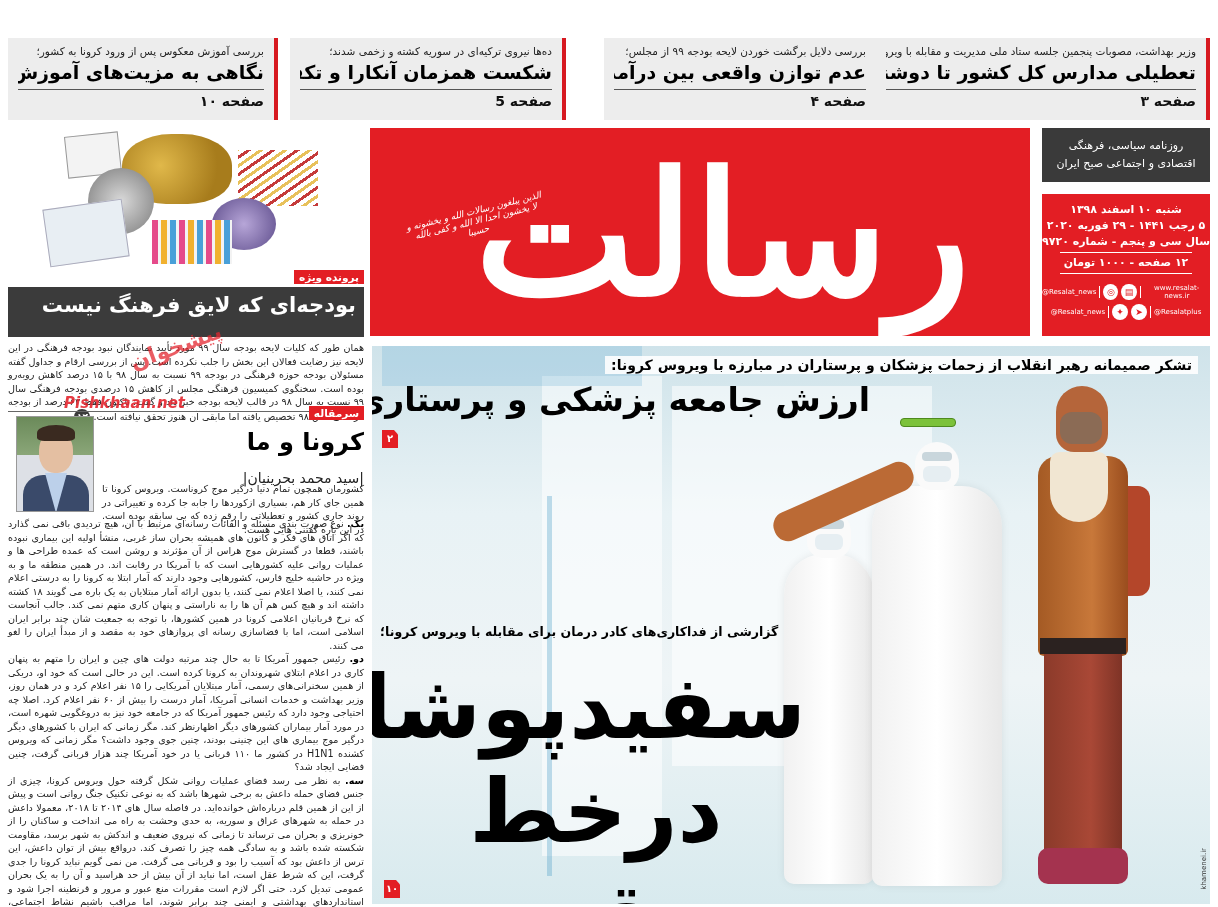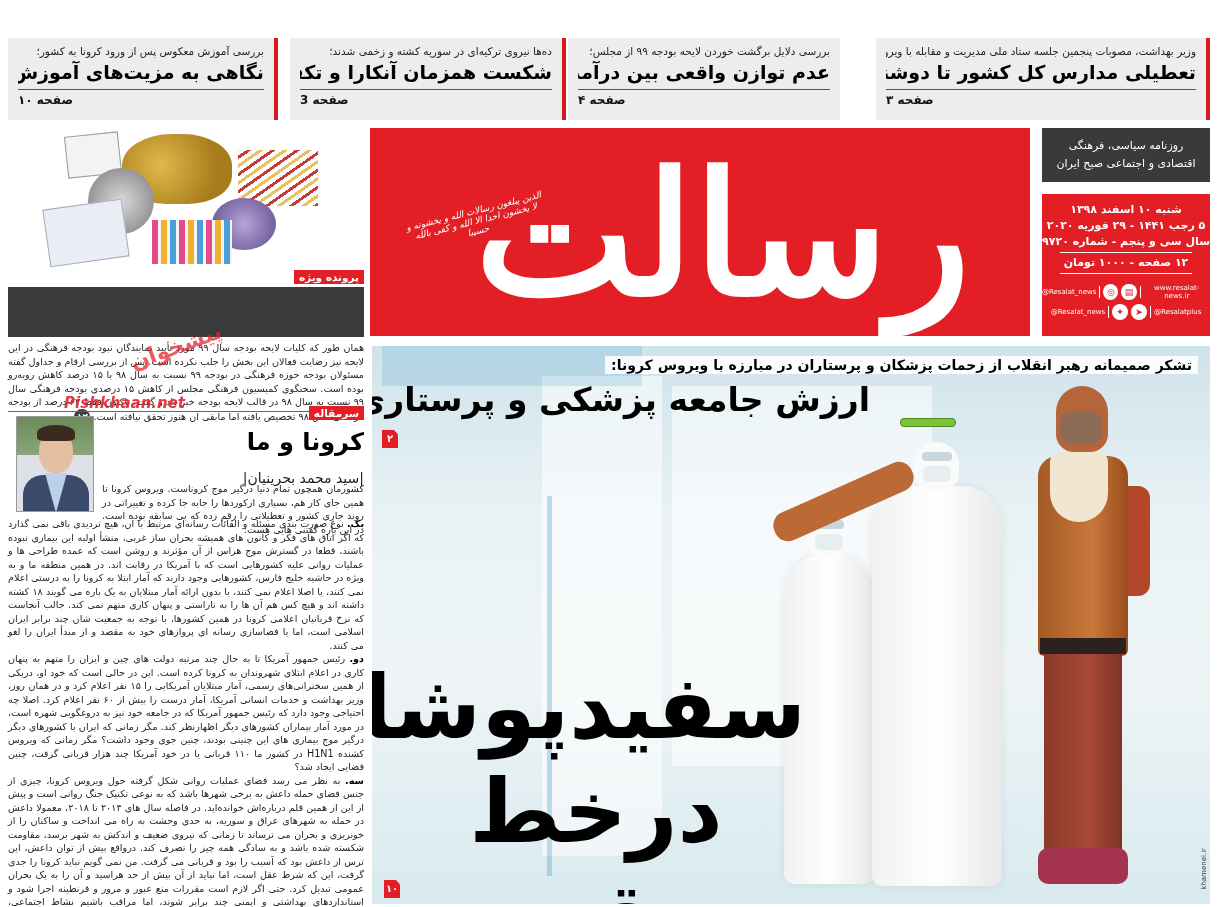--- a/index.html
+++ b/index.html
@@ -9,23 +9,23 @@
   
   .teasers { position: absolute; top: 38px; left: 8px; width: 1202px; height: 82px; }
   .teaser {
     position: absolute; top: 0; height: 82px; background: #ededed;
     border-right: 4px solid #d71920; direction: rtl; text-align: right;
     padding: 6px 10px 0 10px;
   }
   .teaser .kicker { font-size: 10.5px; color: #222; line-height: 14px; white-space: nowrap; overflow: hidden; }
   .teaser .title { font-size: 19px; font-weight: bold; color: #000; line-height: 28px; white-space: nowrap; overflow: hidden; letter-spacing: -0.5px; }
   .teaser .rule { height: 1px; background: #555; margin: 3px 0 3px 0; }
-  .teaser .page { font-size: 12px; font-weight: bold; color: #111; text-align: left; direction: rtl; }
+  .teaser .page { font-size: 14px; font-weight: bold; color: #111; text-align: right; direction: rtl; }
   .teaser.t1 { left: 868px; width: 334px; }
-  .teaser.t2 { left: 560px; width: 272px; border-right: none; }
+  .teaser.t2 { left: 596px; width: 272px; border-right: none; }
   .teaser.t3 { left: 282px; width: 276px; }
   .teaser.t4 { left: 0; width: 270px; }
 
   
   .masthead {
     position: absolute; top: 128px; left: 370px; width: 660px; height: 208px;
     background: #e31e24; overflow: hidden;
   }
   .logo {
     position: absolute; right: 60px; top: 6px; color: #fff;
@@ -191,21 +191,21 @@
   <div class="teaser t2">
     <div class="kicker">بررسی دلایل برگشت خوردن لایحه بودجه ۹۹ از مجلس؛</div>
     <div class="title">عدم توازن واقعی بین درآمد و هزینه‌ها</div>
     <div class="rule"></div>
     <div class="page">صفحه ۴</div>
   </div>
   <div class="teaser t3">
     <div class="kicker">ده‌ها نیروی ترکیه‌ای در سوریه کشته و زخمی شدند؛</div>
     <div class="title">شکست همزمان آنکارا و تکفیری‌ها</div>
     <div class="rule"></div>
-    <div class="page">صفحه 3</div>
+    <div class="page">صفحه 5</div>
   </div>
   <div class="teaser t4">
     <div class="kicker">بررسی آموزش معکوس پس از ورود کرونا به کشور؛</div>
     <div class="title">نگاهی به مزیت‌های آموزش از راه دور</div>
     <div class="rule"></div>
     <div class="page">صفحه ۱۰</div>
   </div>
 </div>
 
 <div class="masthead">
@@ -270,20 +270,21 @@
     <div class="gasmask"></div>
     <div class="belt"></div>
     <div class="legs"></div>
     <div class="boots"></div>
   </div>
 
   <div class="hero-kicker">تشکر صمیمانه رهبر انقلاب از زحمات پزشکان و پرستاران در مبارزه با ویروس کرونا:</div>
   <div class="hero-title">ارزش جامعه پزشکی و پرستاری را بالا برد ید</div>
   <div class="page-badge" style="left:10px;top:84px;">۲</div>
 
+  <div class="sub-kicker">گزارشی از فداکاری‌های کادر درمان برای مقابله با ویروس کرونا؛</div>
   <div class="big-title">
     <div>سفیدپوشان</div>
     <div>درخط مقدم</div>
   </div>
   <div class="page-badge" style="left:12px;bottom:6px;">۱۰</div>
   <div class="credit">khamenei.ir</div>
 </div>
 
 <div class="left-col">
   <div class="special-img">
@@ -291,20 +292,21 @@
     <div class="masks"></div>
     <div class="reel"></div>
     <div class="brushes"></div>
     <div class="inkpot"></div>
     <div class="chart"></div>
     <div class="bars"></div>
   </div>
 
   <div class="label-tag" style="right:0;top:142px;text-align:center;">پرونده ویژه</div>
   <div class="special-box">
+    <div class="title">بودجه‌ای که لایق فرهنگ نیست</div>
   </div>
   <div class="special-body">
     <span>همان طور که کلیات لایحه بودجه سال ۹۹ مورد تأیید نمایندگان نبود بودجه فرهنگی در این لایحه نیز رضایت فعالان این بخش را جلب نکرده است. پس از بررسی ارقام و جداول گفته مسئولان بودجه حوزه فرهنگی در بودجه ۹۹ نسبت به سال ۹۸ با ۱۵ درصد کاهش روبه‌رو بوده است. سخنگوی کمیسیون فرهنگی مجلس از کاهش ۱۵ درصدی بودجه فرهنگی سال ۹۹ نسبت به سال ۹۸ در قالب لایحه بودجه خبر داد و گفت: تاکنون فقط ۶۳ درصد از بودجه فرهنگی سال ۹۸ تخصیص یافته اما مابقی آن هنوز تحقق نیافته است.</span>
     <span class="num-badge">۱۲</span>
   </div>
   <div class="watermark-fa">پیشخوان</div>
   <div class="watermark">Pishkhaan.net</div>
 
   <div class="col-rule" style="top:283px;"></div>
   <div class="label-tag" style="right:0;top:278px;">سرمقاله</div>

